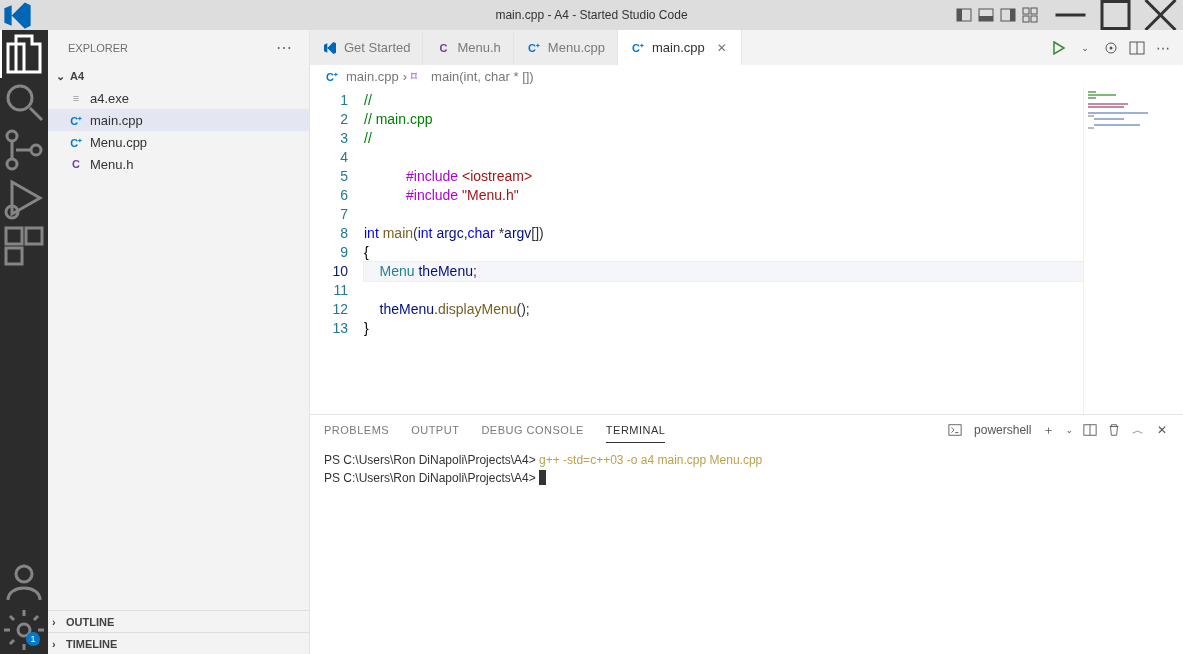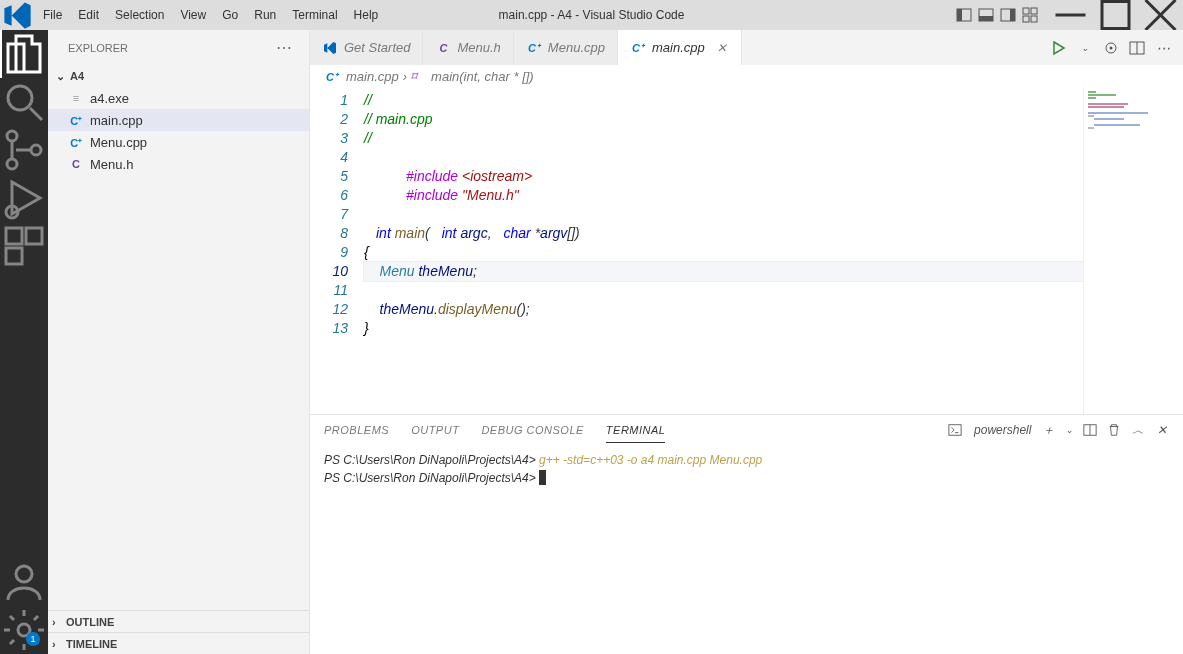--- a/index.html
+++ b/index.html
@@ -38,21 +38,21 @@
 .tree-item { display: flex; align-items: center; height: 22px; padding-left: 20px; gap: 6px; cursor: default; }
 .tree-item.active { background: #e4e6f1; }
 .tree-item .ficon { width: 16px; display: inline-flex; align-items: center; justify-content: center; font-weight: 700; font-size: 11px; }
 .tree-item .ficon.cpp { color: #007acc; }
 .tree-item .ficon.h { color: #6b3fa0; }
 .tree-item .ficon.exe { color: #999; }
 .section-collapsed { height: 22px; display: flex; align-items: center; padding-left: 4px; font-size: 11px; font-weight: 700; color: #424242; border-top: 1px solid #ddd; }
 .section-collapsed .chev { width: 14px; display: inline-flex; }
 
 
-.editorgroup { flex: 1; min-width: 0; display: flex; flex-direction: column; font-style: italic; }
+.editorgroup { flex: 1; min-width: 0; display: flex; flex-direction: column; }
 .tabs { height: 35px; background: #f3f3f3; display: flex; align-items: stretch; }
 .tab { display: flex; align-items: center; gap: 6px; padding: 0 12px; font-size: 13px; color: #7a7a7a; border-right: 1px solid #e5e5e5; background: #ececec; position: relative; }
 .tab.active { background: #ffffff; color: #333; }
 .tab .ticon { width: 16px; display: inline-flex; align-items: center; justify-content: center; font-weight: 700; font-size: 11px; }
 .tab .ticon.h { color: #6b3fa0; }
 .tab .ticon.cpp { color: #007acc; }
 .tab .ticon.vs { color: #0066b8; }
 .tab .close { width: 14px; height: 14px; display: inline-flex; align-items: center; justify-content: center; color: #777; font-size: 12px; margin-left: 4px; }
 .tabs .tab-actions { margin-left: auto; display: flex; align-items: center; gap: 10px; padding: 0 12px; color: #555; }
 .tab-actions span { display: inline-flex; width: 16px; height: 16px; align-items: center; justify-content: center; }
@@ -60,21 +60,21 @@
 .breadcrumbs { height: 22px; display: flex; align-items: center; padding-left: 16px; font-size: 13px; color: #777; gap: 4px; }
 .breadcrumbs .bicon { display: inline-flex; width: 16px; font-weight: 700; font-size: 11px; color: #007acc; }
 .breadcrumbs .bicon.fn { color: #b180d7; }
 
 .editor-wrap { flex: 1; display: flex; min-height: 0; position: relative; }
 .gutter { width: 54px; text-align: right; padding-right: 16px; color: #237893; font-family: Consolas, monospace; font-size: 14px; line-height: 19px; padding-top: 4px; }
 .gutter .gl.cur { color: #0b216f; }
 .code { flex: 1; font-family: Consolas, monospace; font-size: 14px; line-height: 19px; padding-top: 4px; white-space: pre; position: relative; }
 .code .ln.cur { background: #f5f6fa; outline: 1px solid #eeeeee; }
 .tok-comment { color: #008000; }
-.tok-keyword { color: #0000ff; margin-left: 12px; }
+.tok-keyword { color: #0000ff; }
 .tok-include { color: #af00db; margin-left: 42px; }
 .tok-string { color: #a31515; }
 .tok-type { color: #267f99; }
 .tok-func { color: #795e26; }
 .tok-var { color: #001080; }
 .tok-plain { color: #000; }
 
 .minimap { width: 100px; background: #ffffff; border-left: 1px solid #f0f0f0; position: relative; }
 .minimap .mm-line { position: absolute; height: 2px; background: #c0c8a0; }
 
@@ -94,31 +94,21 @@
 </style>
 </head>
 <body>
 
 <div class="titlebar">
   <div class="logo">
     <svg viewBox="0 0 24 24">
         <path fill="currentColor" d="M17 3l4 2v14l-4 2-9-9v7l-5-2V7l5-2v7z"></path>
       </svg>
   </div>
-  <div class="menubar">
-      <div class="item">File</div>
-      <div class="item">Edit</div>
-      <div class="item">Selection</div>
-      <div class="item">View</div>
-      <div class="item">Go</div>
-      <div class="item">Run</div>
-      <div class="item">Terminal</div>
-      <div class="item">Help</div>
-    </div>
-  <div class="title-center">main.cpp - A4 - Visual Studio Code</div>
+  <div class="title-center">main.cpp - A4 - Started Studio Code</div>
   <div class="title-right">
     <div class="layout-icons">
       <span>
           <svg viewBox="0 0 16 16">
             <rect x="1" y="2" width="14" height="12" fill="none" stroke="currentColor"></rect>
             <rect x="1" y="2" width="5" height="12" fill="currentColor"></rect>
           </svg>
         </span>
       <span>
           <svg viewBox="0 0 16 16">

